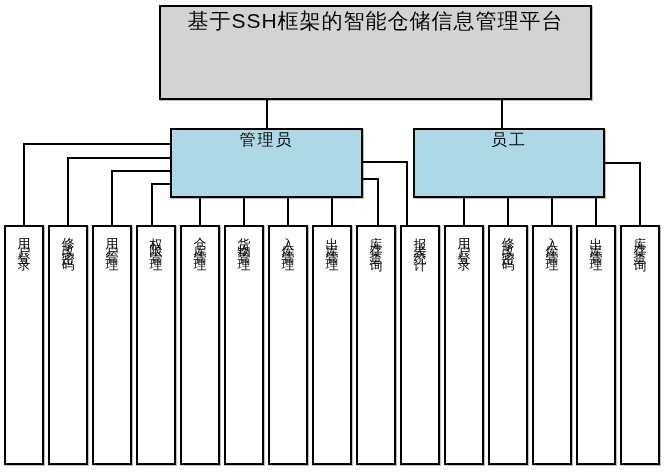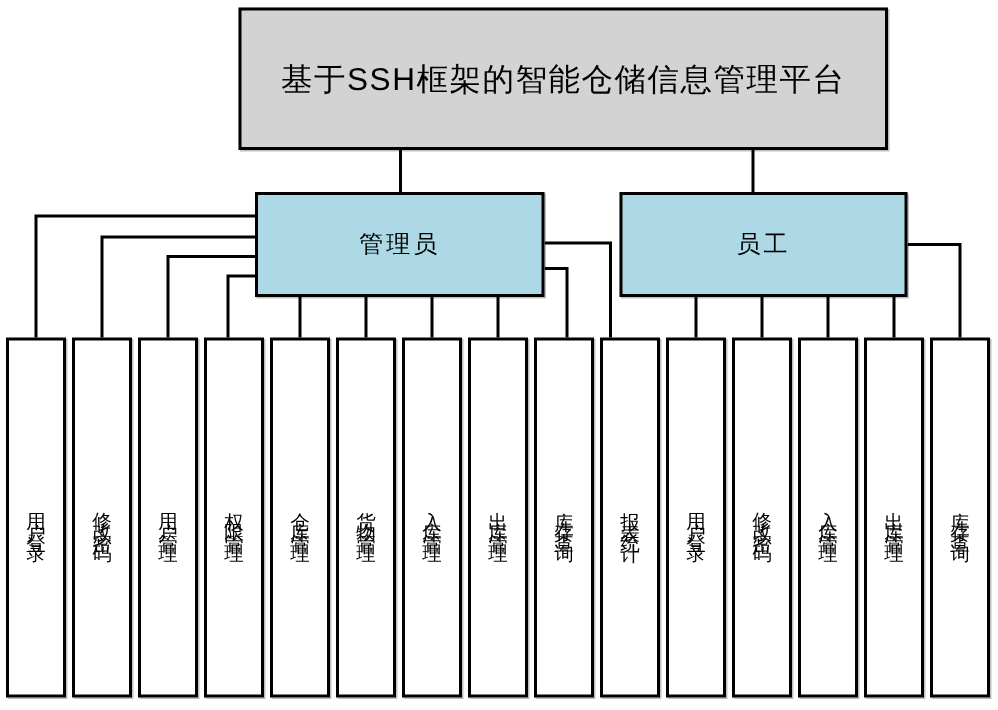--- a/index.html
+++ b/index.html
@@ -20,21 +20,20 @@
   .connectors path {
     fill: none;
     stroke: var(--line-color, #000000);
     stroke-width: 2;
   }
   .box {
     position: absolute;
     box-sizing: border-box;
     border: 2px solid var(--line-color, #000000);
     display: flex;
-    align-items: center;
     justify-content: center;
     box-shadow: 1px 1px 0 rgba(0,0,0,0.25);
   }
   .title-box {
     left: 159px; top: 5px;
     width: 433px; height: 95px;
     background: var(--title-fill, #d3d3d3);
     font-size: 21px;
     letter-spacing: 1px;
     text-align: center;

